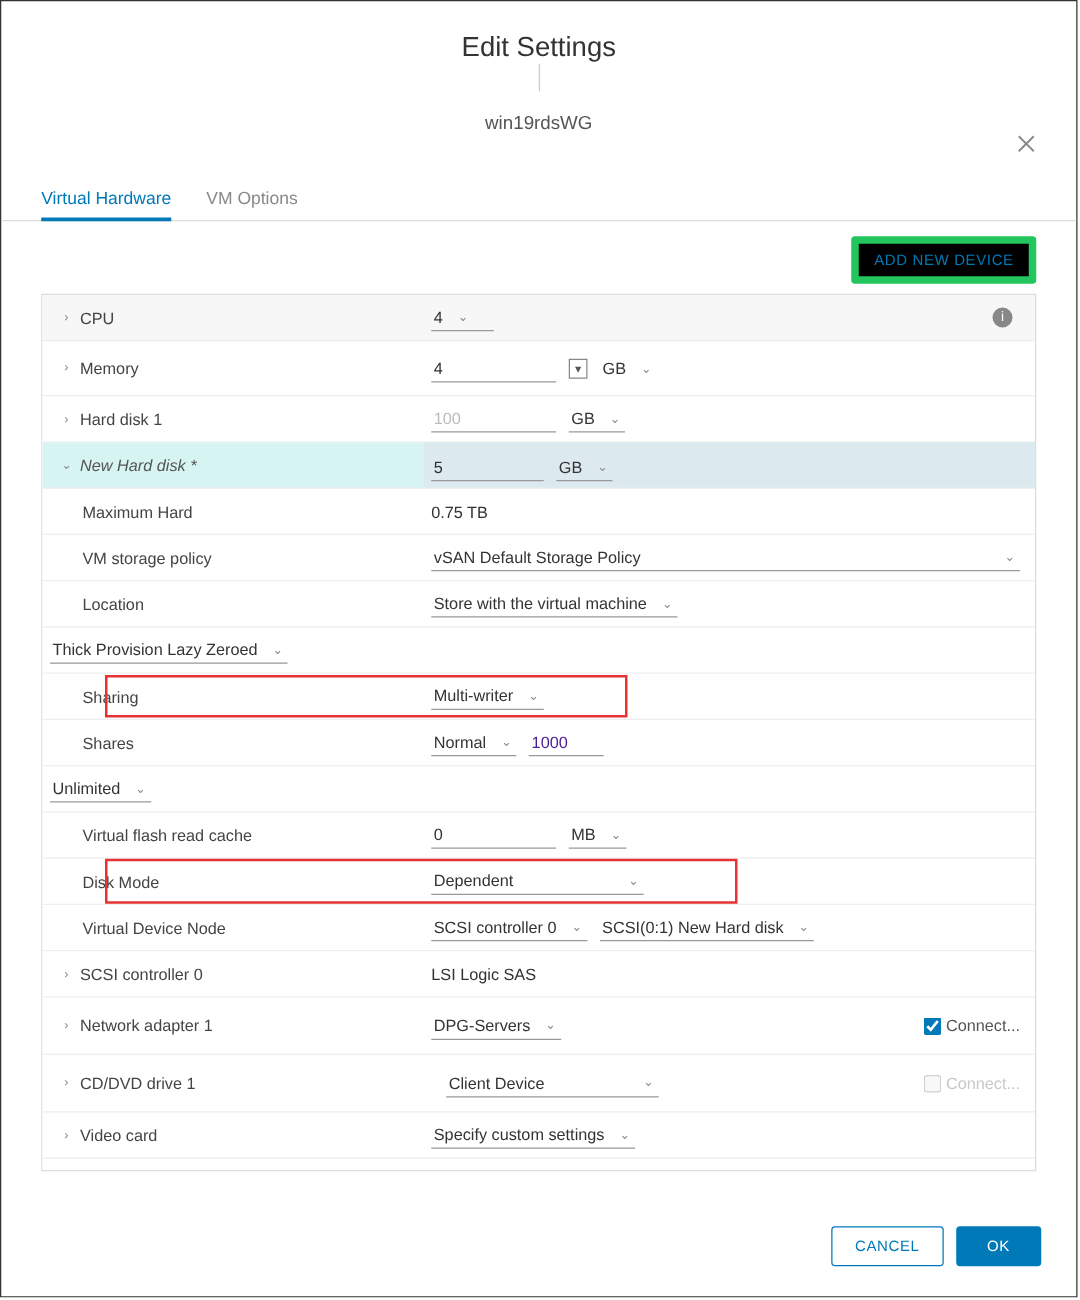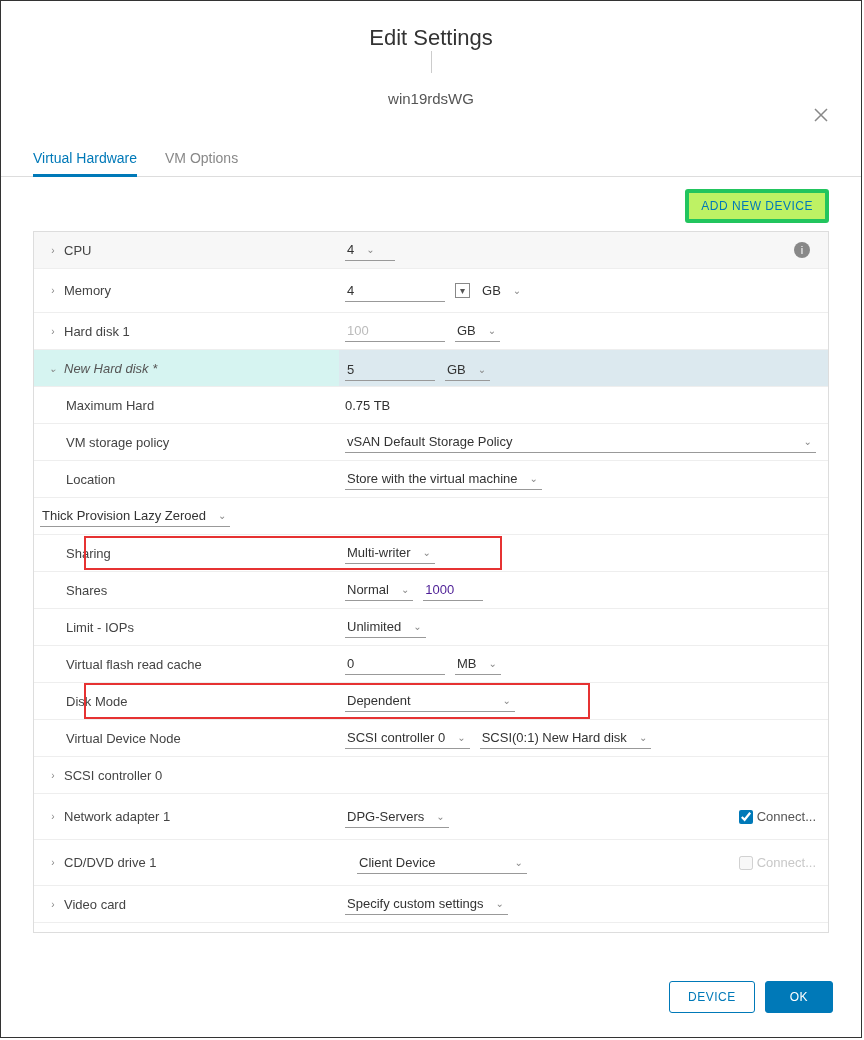--- a/index.html
+++ b/index.html
@@ -7,21 +7,21 @@
   .dialog { width: 862px; height: 1038px; border: 1px solid #333; display: flex; flex-direction: column; position: relative; }
   .header { display: flex; align-items: center; padding: 24px 32px 12px 32px; flex-direction: column; }
   .header h1 { font-size: 22px; font-weight: 400; color: #333; }
   .header .divider { width: 1px; height: 22px; background: #ccc; margin: 0 18px; }
   .header .vm-name { font-size: 15px; color: #555; margin-top: 17px; }
   .close-btn { margin-left: auto; cursor: pointer; font-size: 18px; color: #888; }
   .tabs { display: flex; gap: 28px; padding: 0 32px; border-bottom: 1px solid #ddd; }
   .tab { padding: 10px 0 8px 0; color: #888; cursor: pointer; font-size: 14px; }
   .tab.active { color: #0079b8; border-bottom: 3px solid #0079b8; margin-bottom: -1px; }
   .toolbar { display: flex; justify-content: flex-end; padding: 12px 32px 8px 32px; }
-  .btn-outline { border: 4px solid #22c55e; color: #0079b8; background: #bef264; padding: 6px 12px; font-size: 12px; letter-spacing: .5px; cursor: pointer; border-radius: 3px; }
+  .btn-outline { border: 6px solid #22c55e; color: #0079b8; background: #000000; padding: 6px 12px; font-size: 12px; letter-spacing: .5px; cursor: pointer; border-radius: 3px; }
   .grid-wrap { margin: 0 32px; border: 1px solid #ddd; height: 702px; position: relative; background: #fafafa; }
   .grid-scroll { position:absolute; top:0; left:0; right:0; bottom:0; overflow-y: scroll; background:#fff;}
   .row { display: flex; align-items: center; min-height: 37px; border-bottom: 1px solid #eee; font-size: 13px; padding: 4px 0; }
   .row .label-col { width: 305px; display: flex; align-items: center; padding-left: 12px; color: #444; }
   .row .label-col.indent { padding-left: 32px; }
   .row .value-col { flex: 1; display: flex; align-items: center; gap: 10px; padding-left: 6px; padding-right: 12px; }
   .row.top { background: #f7f7f7; border-top: 0; }
   .row.expanded { background: #d6f4f1; }
   .row.expanded .label-col { font-style: italic; color: #555; }
   .chev { width: 14px; display: inline-flex; justify-content: center; color: #888; font-size: 10px; margin-right: 4px; cursor: pointer; }
@@ -190,23 +190,20 @@
         <div class="value-col">
           <span class="uselect">
               <span>Normal</span>
               <span class="caron">⌄</span>
             </span>
           <input class="uinput readonly" style="width: 60px; color: #4c1d95;" readonly="" value="1000">
         </div>
       </div>
 
       <div class="row">
-        <div class="label-col indent">
-            <span>Limit - IOPs</span>
-          </div>
         <div class="value-col">
             <span class="uselect">
               <span>Unlimited</span>
               <span class="caron">⌄</span>
             </span>
           </div>
       </div>
 
       <div class="row">
         <div class="label-col indent">
@@ -246,20 +243,23 @@
               <span>SCSI(0:1) New Hard disk</span>
               <span class="caron">⌄</span>
             </span>
         </div>
       </div>
 
       <div class="row">
         <div class="label-col">
             <span class="chev">›</span>
             <span>SCSI controller 0</span>
+          </div>
+        <div class="value-col">
+            <span>LSI Logic SAS</span>
           </div>
       </div>
 
       <div class="row" style="height:46px;">
         <div class="label-col">
             <span class="chev">›</span>
             <span>Network adapter 1</span>
           </div>
         <div class="value-col">
           <span class="uselect">
@@ -301,17 +301,17 @@
               <span class="caron">⌄</span>
             </span>
           </div>
       </div>
 
       <div style="height:8px;"></div>
     </div>
   </div>
 
   <div class="footer">
-    <button class="btn-cancel">DEVICE</button>
+    <button class="btn-cancel">CANCEL</button>
     <button class="btn-ok">OK</button>
   </div>
 
 </div>
 
 </body></html>

